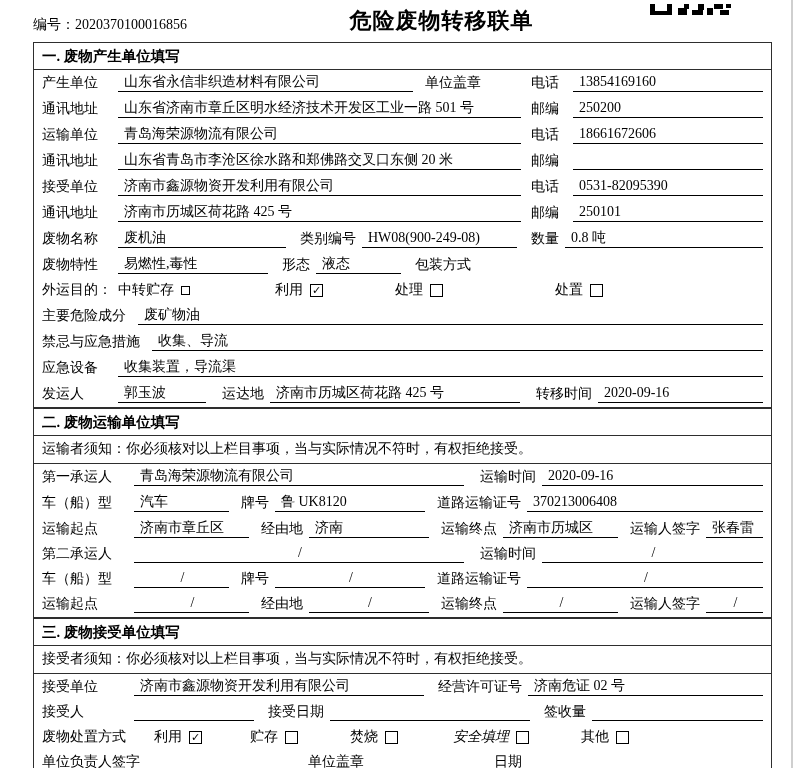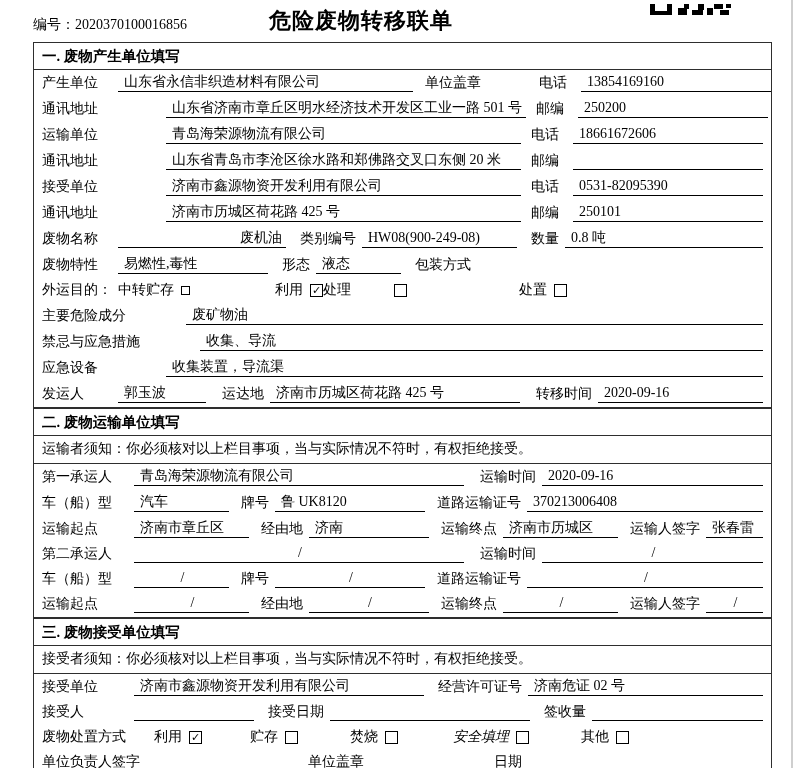--- a/index.html
+++ b/index.html
@@ -3,44 +3,44 @@
 <meta charset="utf-8">
 <style>
   * { box-sizing: border-box; margin: 0; padding: 0; }
   html,body { width:796px; height:768px; background:#fff; overflow:hidden; }
   body { font-family:"Liberation Serif","DejaVu Serif",serif; color:#000; font-size:14px; position:relative; }
   body::after { content:""; position:absolute; top:0; right:3px; width:2px; height:100%; background:#cfcfcf; }
   .page { padding:4px 24px 0 33px; }
 
   .hdr { position:relative; height:38px; display:flex; align-items:flex-start;gap:8px; }
   .serial { margin-top:12px; width:228px; flex:0 0 228px; font-size:14px; white-space:nowrap; }
-  .title { flex:1; text-align:left; font-size:22px; font-weight:bold; letter-spacing:1px; margin-top:2px; white-space:nowrap; }
+  .title { flex:1; text-align:center; font-size:22px; font-weight:bold; letter-spacing:1px; margin-top:2px; white-space:nowrap; }
   .qr-zone { flex:0 0 150px; height:12px; overflow:hidden; }
 
   .section { border:1.5px solid #2e2e2e; }
   .section + .section { margin-top:0px; }
   .sec-h { font-weight:bold; font-size:14.5px; padding:4px 8px 3px 8px; border-bottom:1.5px solid #2e2e2e; }
   .row { display:flex; align-items:flex-end; padding:3px 8px 4px 8px; min-height:25px; }
   .notice { border-bottom:1.5px solid #2e2e2e; padding:4px 8px 5px 8px; }
   .lab { flex:0 0 76px; white-space:nowrap; }
   .lab5 { flex:0 0 92px; white-space:nowrap; }
   .lbl { white-space:nowrap; }
   .v { border-bottom:1px solid #000; padding:0 4px 0 6px; white-space:nowrap; min-height:18px; }
-  .fill { flex:1;margin-left:48px; }
+  .fill { flex:1; }
   .c { text-align:center; }
   .rg { flex:0 0 232px; display:flex; align-items:flex-end; margin-left:10px; }
   .rg .lbl { flex:0 0 42px; }
   .rg .v { flex:1; }
   .w85{flex:0 0 85px;} .w88{flex:0 0 88px;} .w95{flex:0 0 95px;} .w115{flex:0 0 115px;}
-  .w120{flex:0 0 120px;} .w150{flex:0 0 150px;} .w155{flex:0 0 155px;} .w168{flex:0 0 168px;text-align:right;}
+  .w120{flex:0 0 120px;} .w150{flex:0 0 150px;} .w155{flex:0 0 155px;} .w168{flex:0 0 168px;}
   .w200{flex:0 0 200px;} .w250{flex:0 0 250px;} .w290{flex:0 0 290px;} .w295{flex:0 0 295px;}
   .w330{flex:0 0 330px;}
   .ml6{margin-left:6px;} .ml12{margin-left:12px;} .ml14{margin-left:14px;} .ml16{margin-left:16px;}
   .ml28{margin-left:28px;} .ml48{margin-left:48px;} .ml52{margin-left:52px;justify-content:flex-end;} .ml55{margin-left:55px;font-style:italic;}
-  .ml72{gap:36px;} .ml85{margin-left:85px;} .ml112{margin-left:112px;} .ml130{margin-left:130px;}
+  .ml72{margin-left:72px;} .ml85{margin-left:85px;} .ml112{margin-left:112px;} .ml130{margin-left:130px;}
   .opt { display:flex; align-items:center; white-space:nowrap; }
   .box { display:inline-block; width:13px; height:13px; border:1px solid #000; margin-left:7px;
          font-family:"DejaVu Sans",sans-serif; font-size:11px; line-height:12px; text-align:center; }
   .box.small { width:9px; height:9px; line-height:8px; font-size:8px; }
 </style>
 </head>
 <body>
 
 <div class="page">
 

